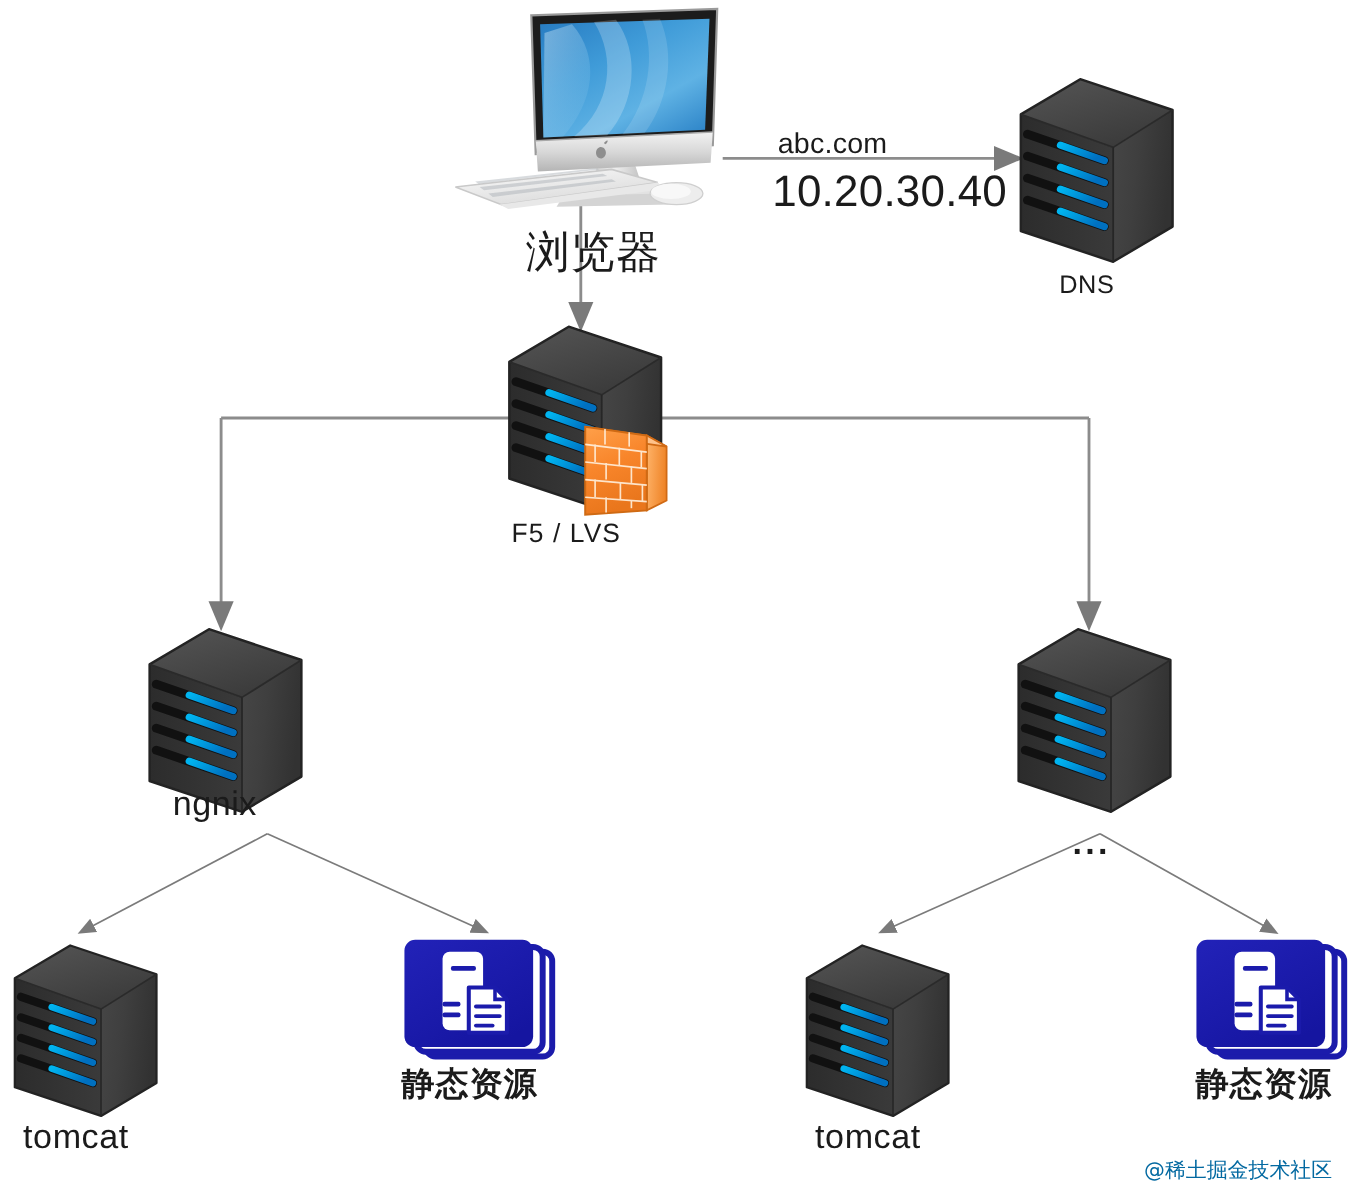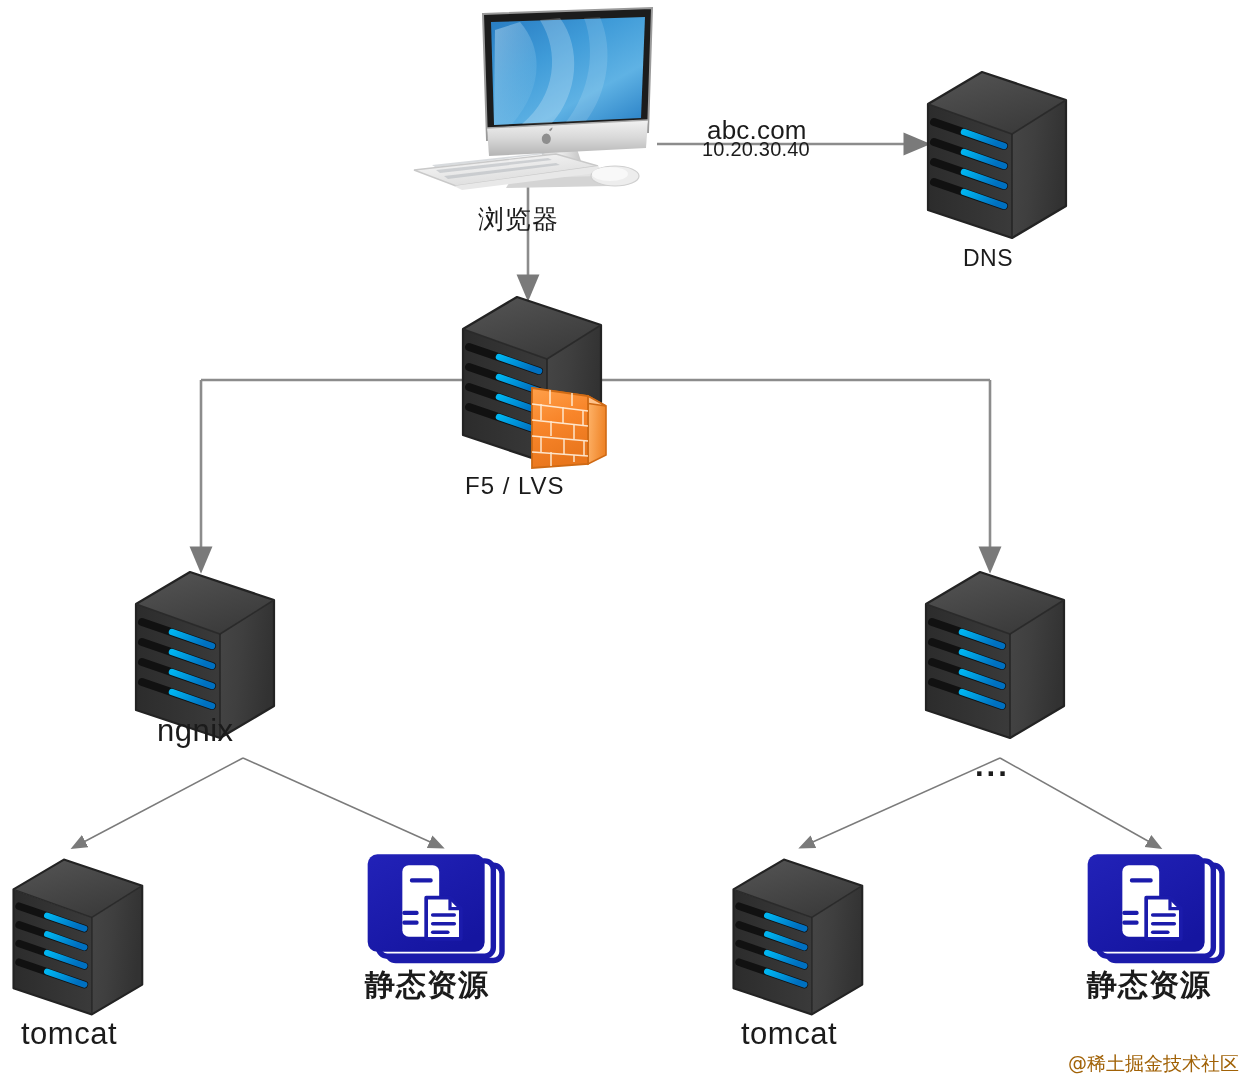--- a/index.html
+++ b/index.html
@@ -20,36 +20,36 @@
     width: 1242px;
     height: 1086px;
   }
   .label {
     position: absolute;
     color: #1b1b1b;
     font-family: "Liberation Sans", "DejaVu Sans", sans-serif;
     white-space: nowrap;
     user-select: none;
   }
-  .lbl-browser { left: 478px; top: 202px; font-size: 26px; letter-spacing: 1px; }
+  .lbl-browser { left: 478px; top: 202px; font-size: 40px; letter-spacing: 1px; }
   .lbl-dns     { left: 963px; top: 245px; font-size: 23px; letter-spacing: 0.5px; }
   .lbl-f5      { left: 465px; top: 472px; font-size: 24px; letter-spacing: 1px; }
   .lbl-ngnix   { left: 157px; top: 713px; font-size: 31px; letter-spacing: 0.5px; }
   .lbl-dots    { left: 975px; top: 748px; font-size: 31px; font-weight: 700; letter-spacing: 3px; }
   .lbl-tomcat-l{ left: 21px;  top: 1016px; font-size: 31px; letter-spacing: 0.5px; }
   .lbl-tomcat-r{ left: 741px; top: 1016px; font-size: 31px; letter-spacing: 0.5px; }
   .lbl-static-l{ left: 365px; top: 965px; font-size: 30px; font-weight: 700; letter-spacing: 1px; }
   .lbl-static-r{ left: 1087px; top: 965px; font-size: 30px; font-weight: 700; letter-spacing: 1px; }
   .lbl-domain  { left: 707px; top: 115px; font-size: 26px; letter-spacing: 0.2px; }
-  .lbl-ip      { left: 702px; top: 138px; font-size: 20px; letter-spacing: 0.2px; }
+  .lbl-ip      { left: 702px; top: 152px; font-size: 40px; letter-spacing: 0.2px; }
   .watermark {
     position: absolute;
-    left: 1068px; top: 1051px;
+    left: 1040px; top: 1051px;
     font-size: 19px;
-    color: #a16207;
+    color: #0369a1;
     font-family: "DejaVu Sans", "Liberation Sans", sans-serif;
     white-space: nowrap;
     user-select: none;
   }
 </style>
 </head>
 <body>
 
 <svg id="canvas" viewBox="0 0 1242 1086" xmlns="http://www.w3.org/2000/svg">
   <defs>

